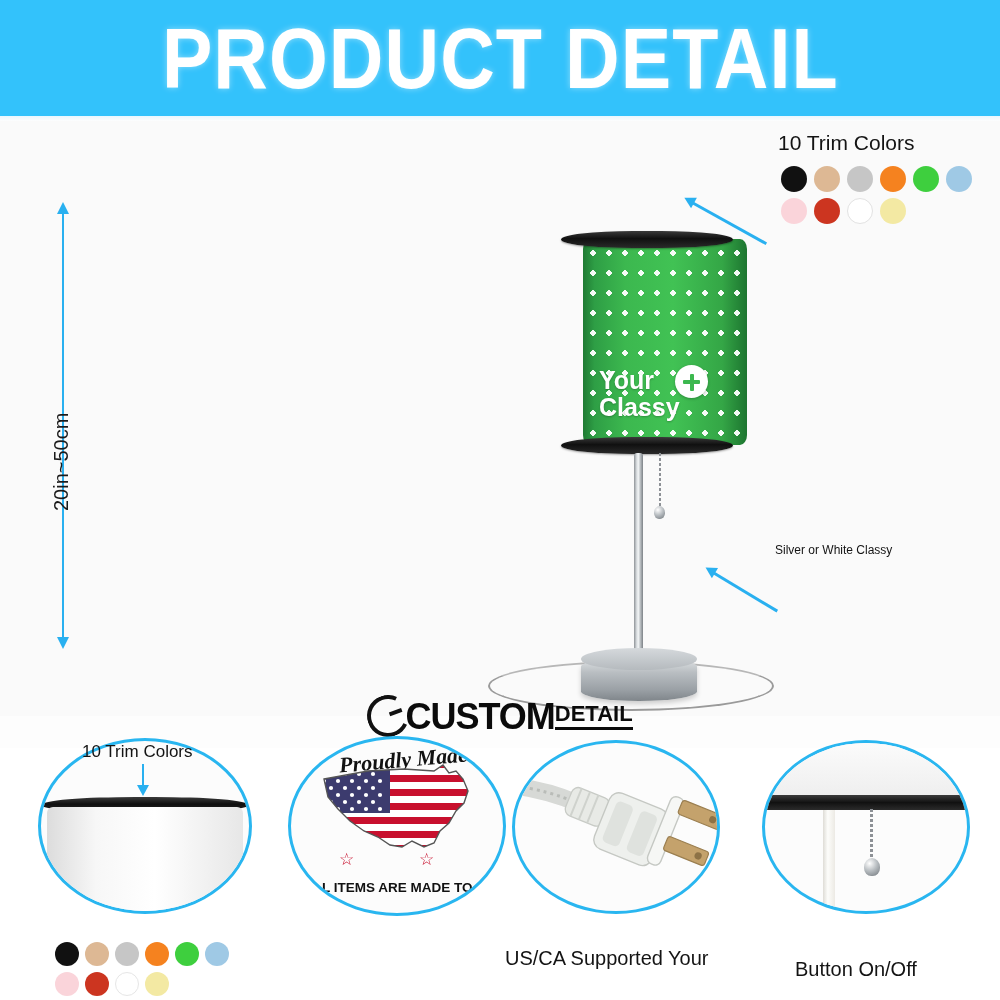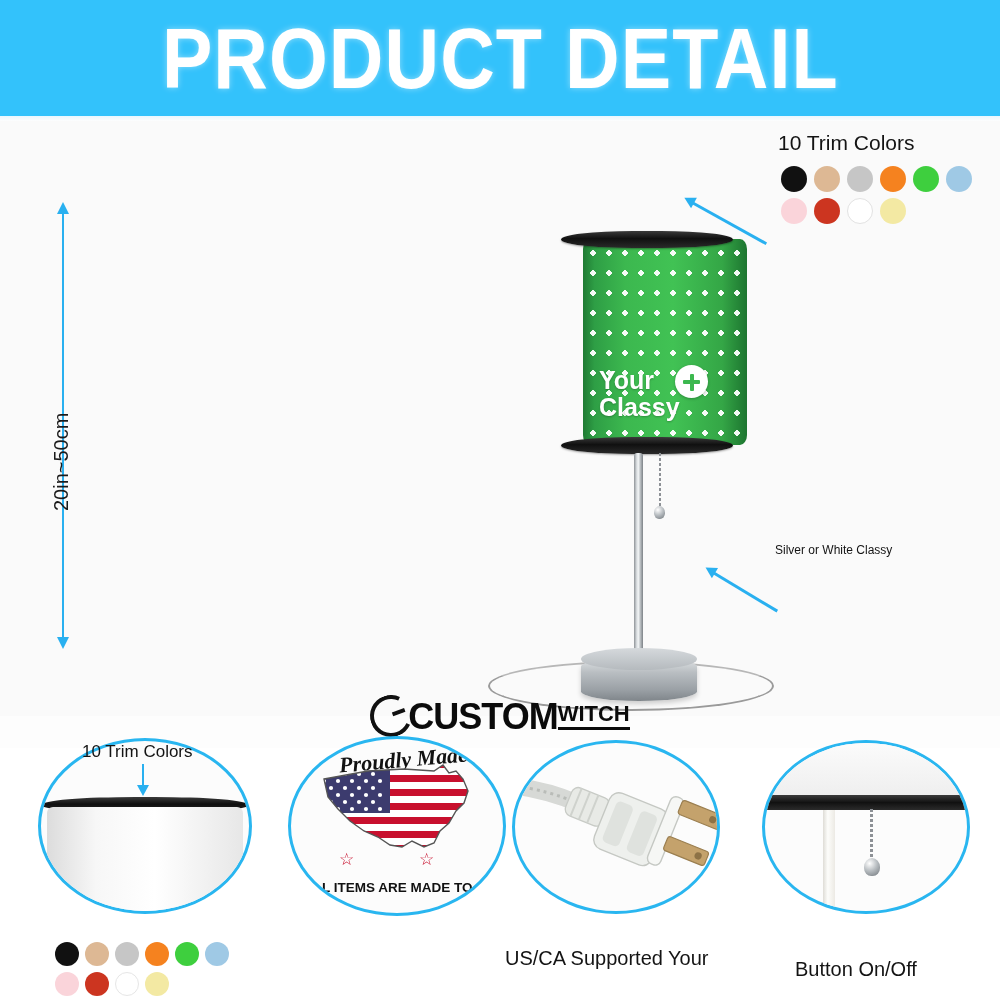--- a/index.html
+++ b/index.html
@@ -247,21 +247,21 @@
     <div>
       <div class="callout-label" style="left:775px;top:422px;">Silver or White Classy</div>
       <div class="callout-arrow" style="left:713px;top:450px;width:75px;transform:rotate(31deg);transform-origin:left center;"></div>
     </div>
 
   </div>
 
   <div class="brand">
     <div class="brand-mark"></div>
     <div class="brand-custom">CUSTOM</div>
-    <div class="brand-witch">WITCH</div>
+    <div class="brand-witch">DETAIL</div>
   </div>
 
   <div class="circle" style="left:38px;top:738px;width:208px;height:170px;">
     <div style="position:absolute;left:0;top:56px;width:100%;height:16px;background:linear-gradient(#3a3a3a,#0f0f0f 45%,#2a2a2a);border-radius:50%/55%;"></div>
     <div style="position:absolute;left:6px;top:66px;width:196px;height:110px;background:linear-gradient(90deg,#dcdcdc,#f7f7f7 25%,#ffffff 55%,#e7e7e7);border-radius:6px 6px 0 0;"></div>
   </div>
   <div class="bottom-label" style="left:82px;top:742px;font-size:17px;">10 Trim Colors</div>
   <div class="callout-arrow-down" style="left:142px;top:764px;height:22px;"></div>
 
   <div class="swatches sw-bottom" style="left:55px;top:942px;width:200px;">

